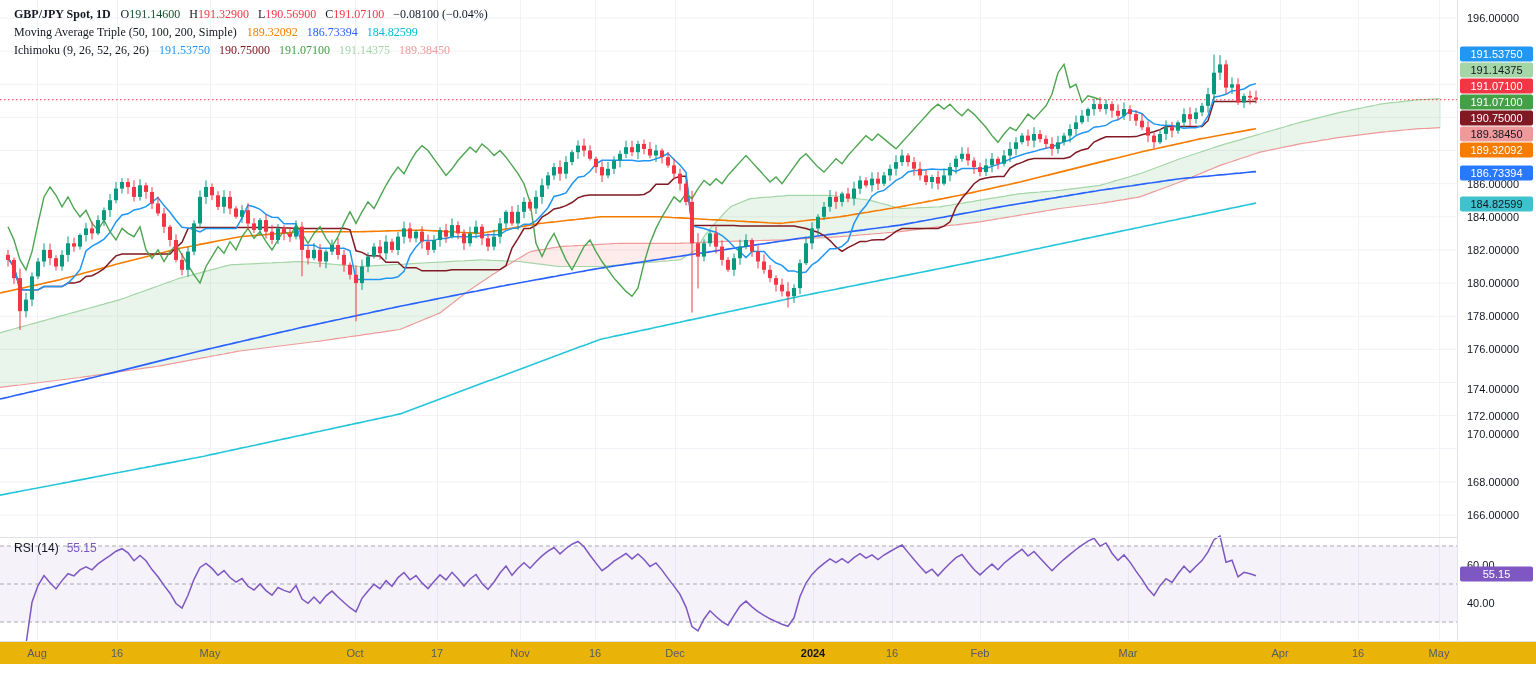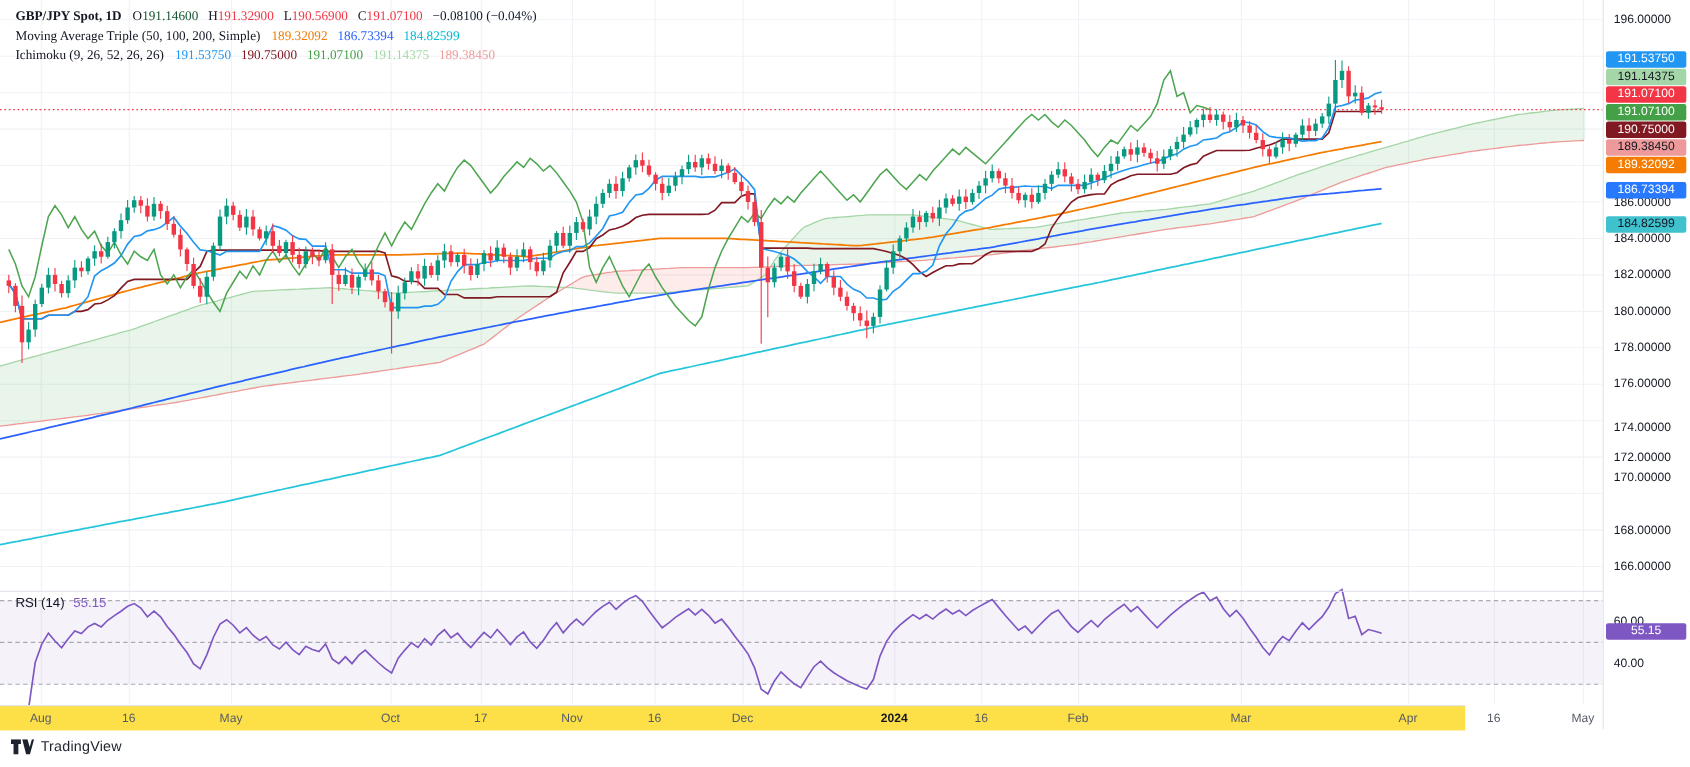--- a/index.html
+++ b/index.html
@@ -15,21 +15,21 @@
   .legend-row .lbl{color:#131722;}
   .rsi-legend{position:absolute;left:14px;top:541px;z-index:5;font-size:12px;color:#131722;white-space:nowrap;}
   .rsi-legend .v{margin-left:8px;}
   
   #price-axis{position:absolute;left:1457px;top:0;width:79px;height:663px;background:#fff;
               border-left:1px solid #E0E3EB;z-index:4;}
   .axis-label{position:absolute;left:9px;font-size:11px;color:#131722;transform:translateY(-50%);}
   .axis-badge{position:absolute;left:2px;width:73px;height:15px;border-radius:2px;font-size:11px;
               line-height:15px;text-align:center;transform:translateY(-50%);font-weight:500;}
   
-  #time-axis{position:absolute;left:0;top:641px;width:1332px;height:22px;background:#fde047;
+  #time-axis{position:absolute;left:0;top:641px;width:1536px;height:22px;background:#eab308;
              border-top:1px solid #E0E3EB;z-index:4;}
   .time-label{position:absolute;top:5px;font-size:11px;color:#555B66;transform:translateX(-50%);}
   .time-label.bold{font-weight:700;color:#131722;}
   .pane-divider{position:absolute;left:0;top:537px;width:1536px;height:1px;background:#E0E3EB;z-index:4;}
   
   #footer{position:absolute;left:0;top:664px;width:1536px;height:33px;background:#fff;}
   .tv-logo{position:absolute;left:10px;top:7px;display:flex;align-items:center;gap:6px;}
   .tv-logo-text{font-size:13px;font-weight:500;color:#1E222D;letter-spacing:.2px;}
 </style>
 </head>
@@ -821,23 +821,14 @@
       <div class="time-label" style="left: 675px;">Dec</div>
       <div class="time-label bold" style="left: 813px;">2024</div>
       <div class="time-label" style="left: 892px;">16</div>
       <div class="time-label" style="left: 980px;">Feb</div>
       <div class="time-label" style="left: 1128px;">Mar</div>
       <div class="time-label" style="left: 1280px;">Apr</div>
       <div class="time-label" style="left: 1358px;">16</div>
       <div class="time-label" style="left: 1439px;">May</div>
     </div>
 
-  <div id="footer">
-    <div class="tv-logo">
-      <svg width="21" height="14" viewBox="0 0 21 14">
-        <path d="M0 0 H9 V4.4 H6.7 V14 H2.3 V4.4 H0 Z" fill="#1E222D"></path>
-        <path d="M10.2 0 H15 L17 7.2 L19 0 H21 L17.2 14 H13.8 Z" fill="#1E222D"></path>
-      </svg>
-      <span class="tv-logo-text">TradingView</span>
-    </div>
-  </div>
 
 </div>
 
 </body></html>

